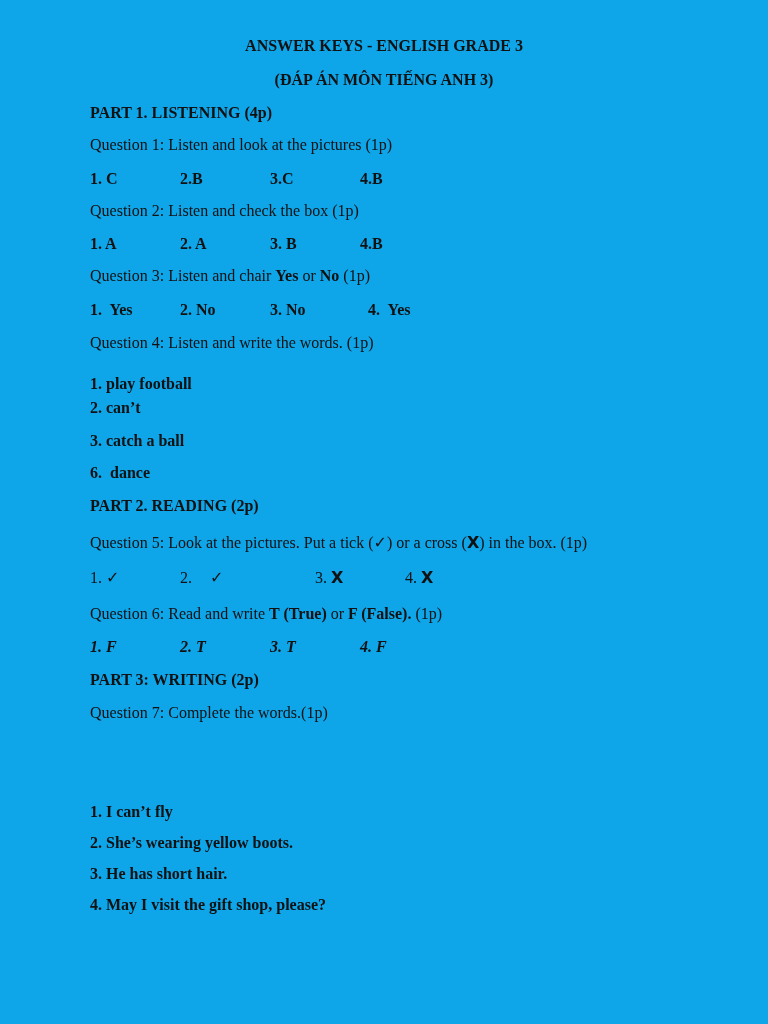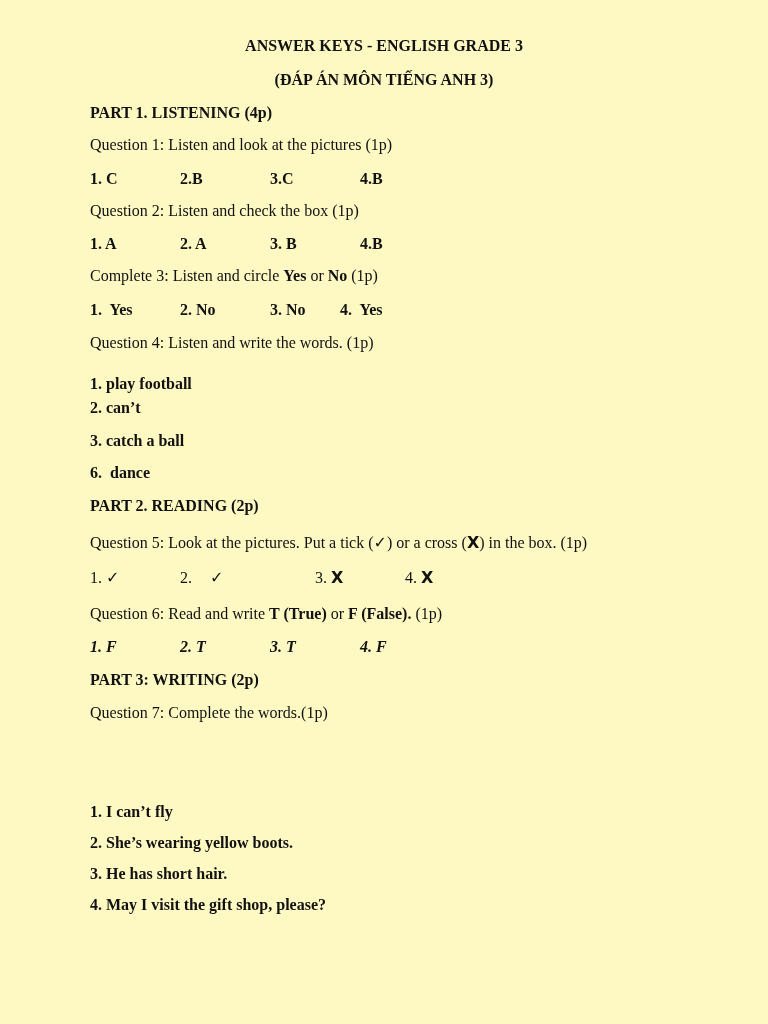--- a/index.html
+++ b/index.html
@@ -14,21 +14,21 @@
       overflow: hidden;
       font-family: "Liberation Serif", "DejaVu Serif", serif;
       color: #111111;
       font-size: 16px;
     }
     .page {
       position: absolute;
       left: 0; top: 0;
       width: 768px;
       height: 1024px;
-      background: #fef9c3;
+      background: #0ea5e9;
     }
     .line {
       position: absolute;
       left: 90px;
       white-space: nowrap;
       line-height: 20px;
     }
     .center {
       left: 0;
       width: 768px;
@@ -73,27 +73,27 @@
 
   <div class="line" style="top:201px;">Question 2: Listen and check the box (1p)</div>
   <div class="row b" style="top:234px;">
     <span class="cell" style="left:90px;">1. A</span>
     <span class="cell" style="left:180px;">2. A</span>
     <span class="cell" style="left:270px;">3. B</span>
     <span class="cell" style="left:360px;">4.B</span>
   </div>
 
   <div class="line" style="top:266px;">
-    <span>Complete 3: Listen and circle </span><span class="b">Yes</span><span> or </span><span class="b">No</span><span> (1p)</span>
+    <span>Question 3: Listen and chair </span><span class="b">Yes</span><span> or </span><span class="b">No</span><span> (1p)</span>
   </div>
   <div class="row b" style="top:300px;">
     <span class="cell" style="left:90px;white-space:pre;">1.  Yes</span>
     <span class="cell" style="left:180px;">2. No</span>
     <span class="cell" style="left:270px;">3. No</span>
-    <span class="cell" style="left:340px;white-space:pre;">4.  Yes</span>
+    <span class="cell" style="left:368px;white-space:pre;">4.  Yes</span>
   </div>
 
   <div class="line" style="top:333px;">Question 4: Listen and write the words. (1p)</div>
   <div class="line b" style="top:366px;margin-top:8px;">1. play football</div>
   <div class="line b" style="top:398px;">2. can’t</div>
   <div class="line b" style="top:431px;">3. catch a ball</div>
   <div class="line b" style="top:463px;white-space:pre;">6.  dance</div>
 
   <div class="line b" style="top:496px;">PART 2. READING (2p)</div>
 

